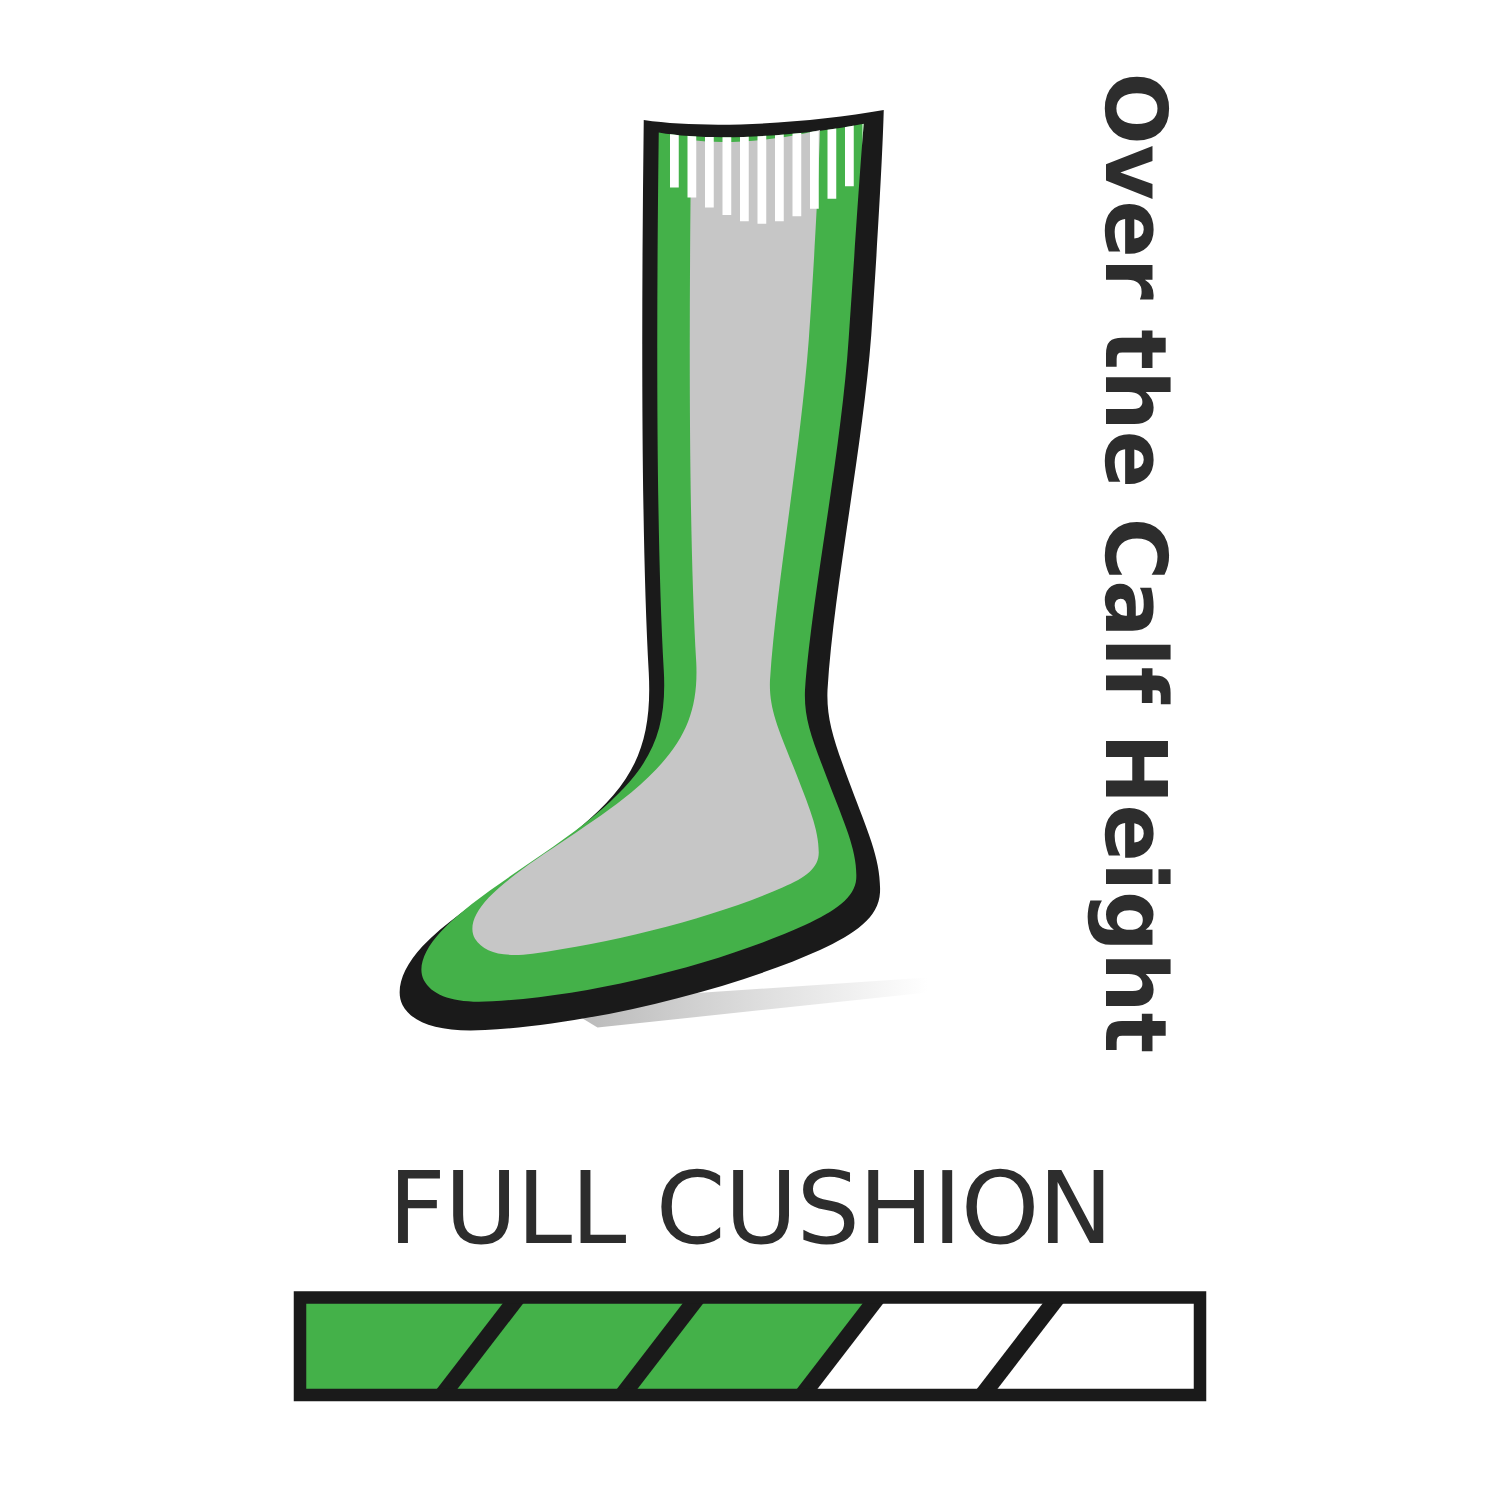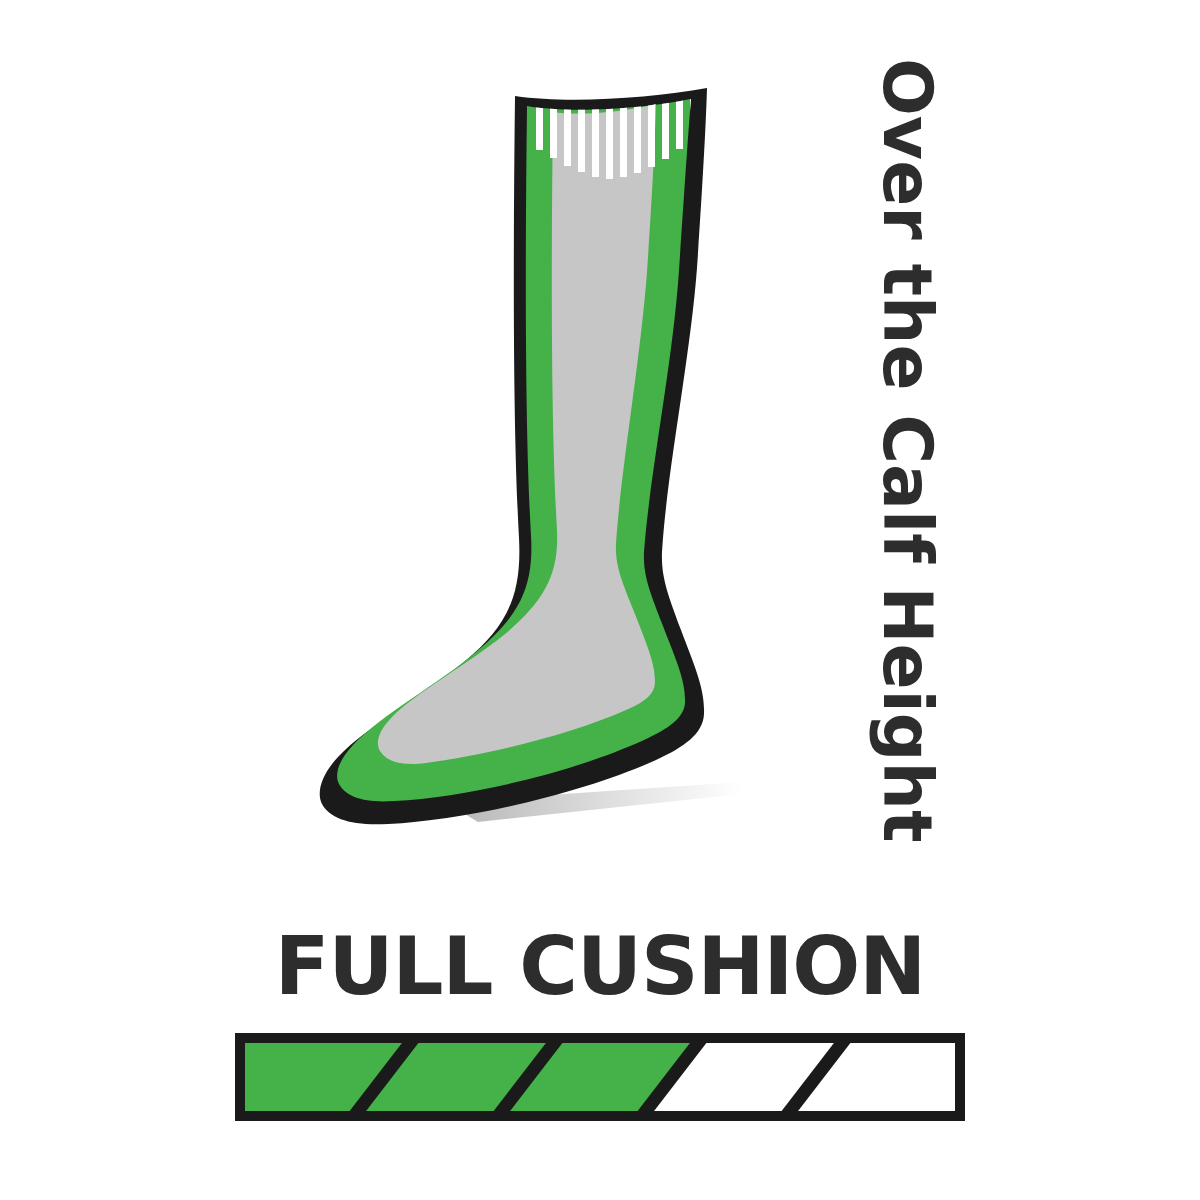--- a/index.html
+++ b/index.html
@@ -8,21 +8,21 @@
     overflow:hidden;font-family:"DejaVu Sans","Liberation Sans",sans-serif;
   }
   .sock-svg{position:absolute;left:0;top:0;width:1200px;height:1200px;}
   .vlabel{
     position:absolute;left:517px;top:408px;width:780px;height:80px;
     line-height:80px;text-align:center;font-size:68px;font-weight:bold;
     color:var(--text);transform:rotate(90deg);white-space:nowrap;
   }
   .title{
     position:absolute;left:0;top:920px;width:1200px;text-align:center;
-    font-size:80px;font-weight:bold;letter-spacing:-1px;color:var(--text);
+    font-size:80px;font-weight:normal;letter-spacing:-1px;color:var(--text);
   }
   .meter-svg{position:absolute;left:234px;top:1032px;width:732px;height:90px;}
 </style>
 </head>
 <body>
 
 <div class="canvas">
 
   <svg class="sock-svg" viewBox="0 0 1200 1200" aria-hidden="true">
     <defs>

